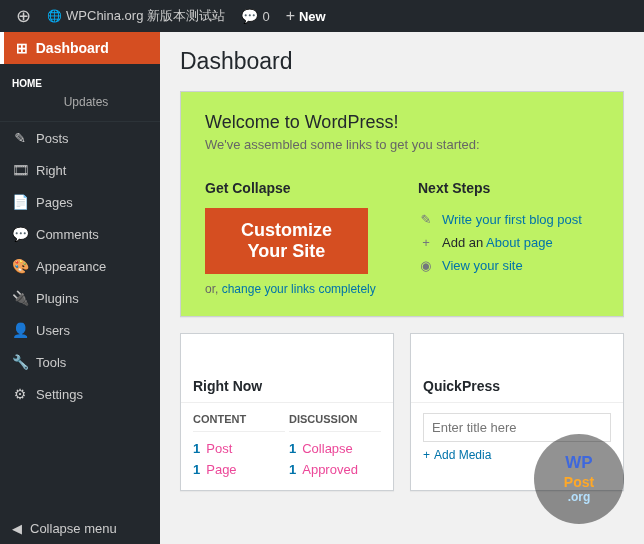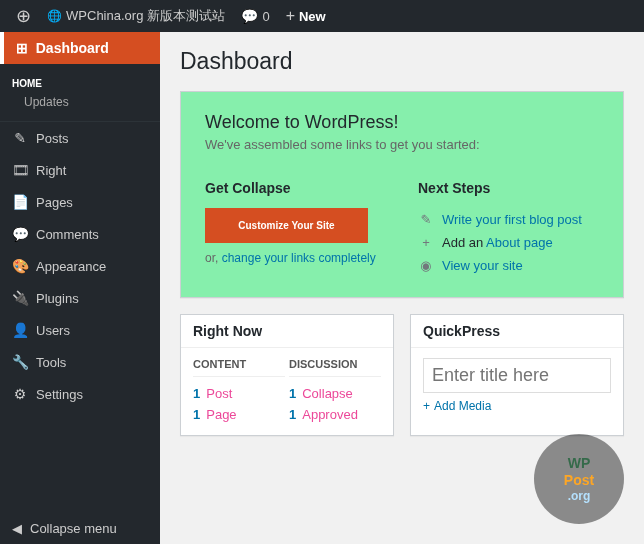--- a/index.html
+++ b/index.html
@@ -70,20 +70,21 @@
       font-size: 10px;
       color: #fff;
       font-weight: 600;
       text-transform: uppercase;
     }
     .sidebar-sub-item {
       padding: 4px 12px 4px 24px;
       color: #aaa;
       font-size: 12px;
       cursor: pointer;
+      text-align: center;
     }
     .sidebar-item {
       display: flex;
       align-items: center;
       gap: 8px;
       padding: 8px 12px;
       color: #ccc;
       font-size: 13px;
       cursor: pointer;
     }
@@ -111,21 +112,21 @@
     }
     .page-title {
       font-size: 23px;
       font-weight: 400;
       color: #23282d;
       margin-bottom: 16px;
     }
 
     
     .welcome-panel {
-      background: #86efac;
+      background: #bef264;
       border: 1px solid #ccd0d4;
       box-shadow: 0 1px 1px rgba(0,0,0,0.04);
       padding: 20px 24px;
       margin-bottom: 16px;
     }
     .welcome-title {
       font-size: 18px;
       font-weight: 400;
       color: #23282d;
       margin-bottom: 4px;
@@ -144,21 +145,21 @@
       font-size: 14px;
       font-weight: 600;
       color: #23282d;
       margin-bottom: 12px;
     }
     .customize-btn {
       background: #d54e21;
       color: #fff;
       border: none;
       padding: 12px 24px;
-      font-size: 10px;
+      font-size: 18px;
       font-weight: 600;
       cursor: pointer;
       display: block;
       width: 90%;
       text-align: center;
       margin-bottom: 8px;
     }
     .or-text {
       font-size: 12px;
       color: #666;
@@ -193,20 +194,21 @@
       box-shadow: 0 1px 1px rgba(0,0,0,0.04);
       flex: 1;
       min-width: 0;
     }
     .panel-header {
       padding: 8px 12px;
       border-bottom: 1px solid #eee;
       font-size: 14px;
       font-weight: 600;
       color: #23282d;
+      margin-top: 36px;
     }
     .panel-body { padding: 10px 12px; }
     .panel-cols { display: flex; gap: 4px; }
     .panel-col { flex: 1; }
     .panel-col-title {
       font-size: 11px;
       font-weight: 600;
       text-transform: uppercase;
       color: #555;
       padding-bottom: 6px;
@@ -222,21 +224,21 @@
       color: #555;
     }
     .panel-row .count { color: #0073aa; font-weight: 600; margin-right: 2px; }
     .panel-row .item-link { color: #ec4899; text-decoration: none; cursor: pointer; }
 
     
     .quickpress-input {
       width: 100%;
       border: 1px solid #ddd;
       padding: 6px 8px;
-      font-size: 18px;
+      font-size: 13px;
       color: #aaa;
       margin-bottom: 6px;
     }
     .quickpress-add-media {
       color: #0073aa;
       font-size: 12px;
       cursor: pointer;
       display: flex;
       align-items: center;
       gap: 4px;
@@ -260,21 +262,21 @@
       align-items: center;
       justify-content: center;
     }
     .watermark-text {
       color: #fff;
       font-size: 16px;
       font-weight: 700;
       text-align: center;
       line-height: 1.2;
     }
-    .watermark-text .wp { color: #14532d; font-size: 14px; }
+    .watermark-text .wp { color: #1d4ed8; font-size: 17px; }
     .watermark-text .china { color: #f90; font-size: 14px; }
     .watermark-text .org { color: #adf; font-size: 12px; }
 
     .sidebar-wrapper {
       position: relative;
       height: 100%;
     }
   </style>
 </head>
 <body>

